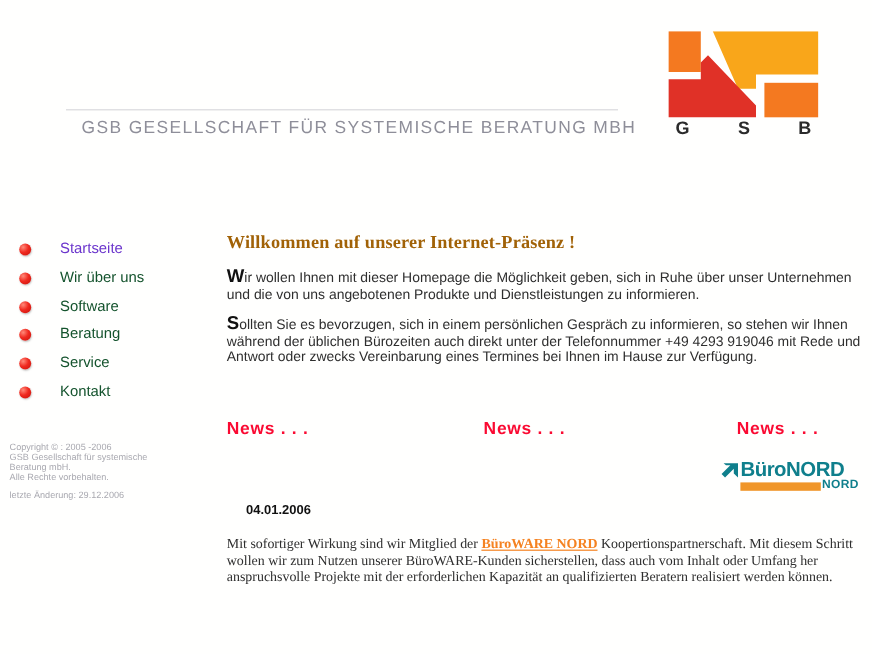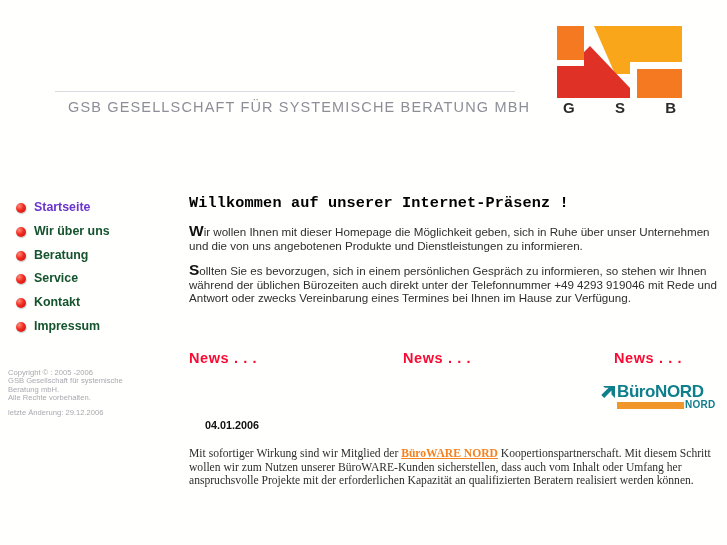--- a/index.html
+++ b/index.html
@@ -82,24 +82,24 @@
   #sidebar {
     position: absolute;
     left: 0;
     top: 196px;
     width: 180px;
   }
   .nav-item {
     display: block;
     position: relative;
     height: 23.8px;
-    padding-left: 34px;
+    padding-left: 50px;
     text-decoration: none;
     font-size: 12.4px;
-    font-weight: bold;
+    font-weight: normal;
     line-height: 23.8px;
     white-space: nowrap;
     font-family: "Liberation Sans", sans-serif;
   }
   .nav-item .bullet {
     position: absolute;
     left: 16px;
     top: 7px;
     width: 10px;
     height: 10px;
@@ -128,24 +128,24 @@
   #main {
     position: absolute;
     left: 189px;
     top: 193px;
     width: 534px;
   }
   #welcome-heading {
     margin: 0;
     font-size: 15.2px;
     font-weight: bold;
-    color: #000000;
+    color: #a16207;
     letter-spacing: 0.15px;
     line-height: 20px;
-    font-family: Liberation Mono, monospace;
+    font-family: Liberation Serif, serif;
   }
   .intro-para {
     margin: 11px 0 0 0;
     font-size: 11.6px;
     line-height: 13.6px;
     color: #2e2e2e;
     font-family: "Liberation Sans", sans-serif;
   }
   .intro-para .cap {
     font-size: 15.5px;
@@ -282,40 +282,40 @@
   <a class="nav-item active" href="#">
     <span class="bullet"></span>
     <span class="label">Startseite</span>
   </a>
 
   <a class="nav-item" href="#">
     <span class="bullet"></span>
     <span class="label">Wir über uns</span>
   </a>
 
+  <a class="nav-item" href="#">
+    <span class="bullet"></span>
+    <span class="label">Software</span>
+  </a>
 
   <a class="nav-item" href="#">
     <span class="bullet"></span>
     <span class="label">Beratung</span>
   </a>
 
   <a class="nav-item" href="#">
     <span class="bullet"></span>
     <span class="label">Service</span>
   </a>
 
   <a class="nav-item" href="#">
     <span class="bullet"></span>
     <span class="label">Kontakt</span>
   </a>
 
-  <a class="nav-item" href="#">
-    <span class="bullet"></span>
-    <span class="label">Impressum</span>
-  </a>
 </nav>
 
 <div id="copyright">
   <p class="blk">Copyright © : 2005 -2006</p>
   <p class="blk">GSB Gesellschaft für systemische</p>
   <p class="blk">Beratung mbH.</p>
   <p class="blk">Alle Rechte vorbehalten.</p>
   <div class="gap"></div>
   <p class="blk">letzte Änderung: 29.12.2006</p>
 </div>

